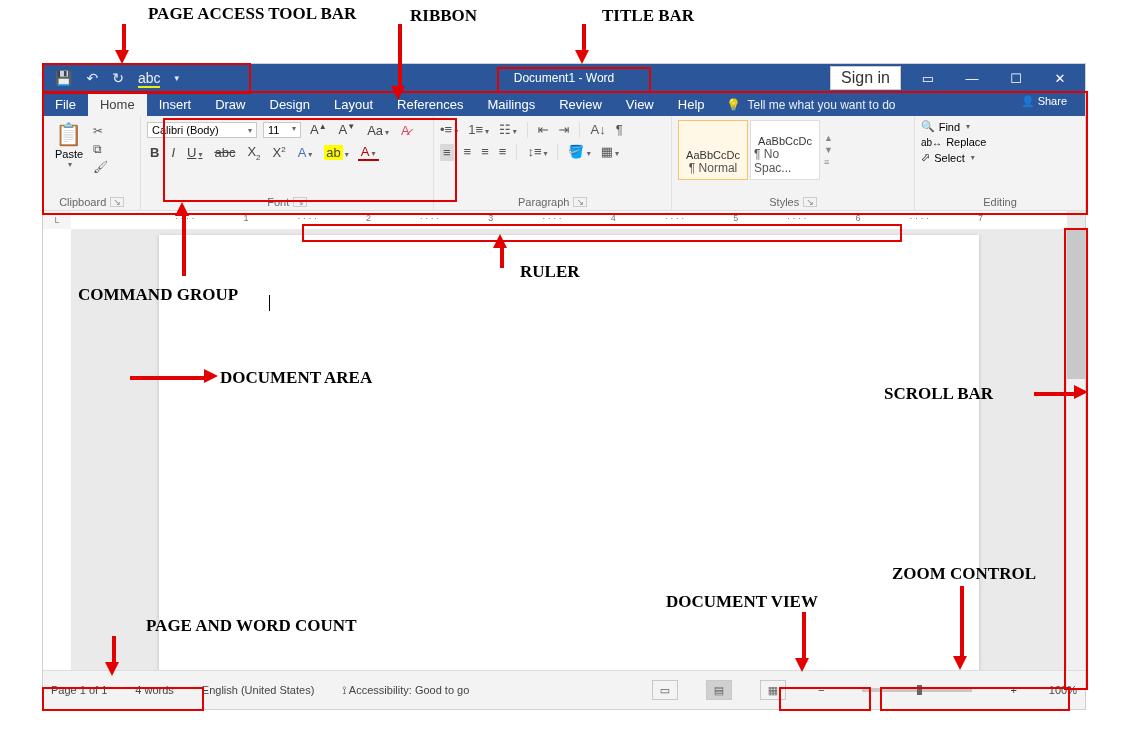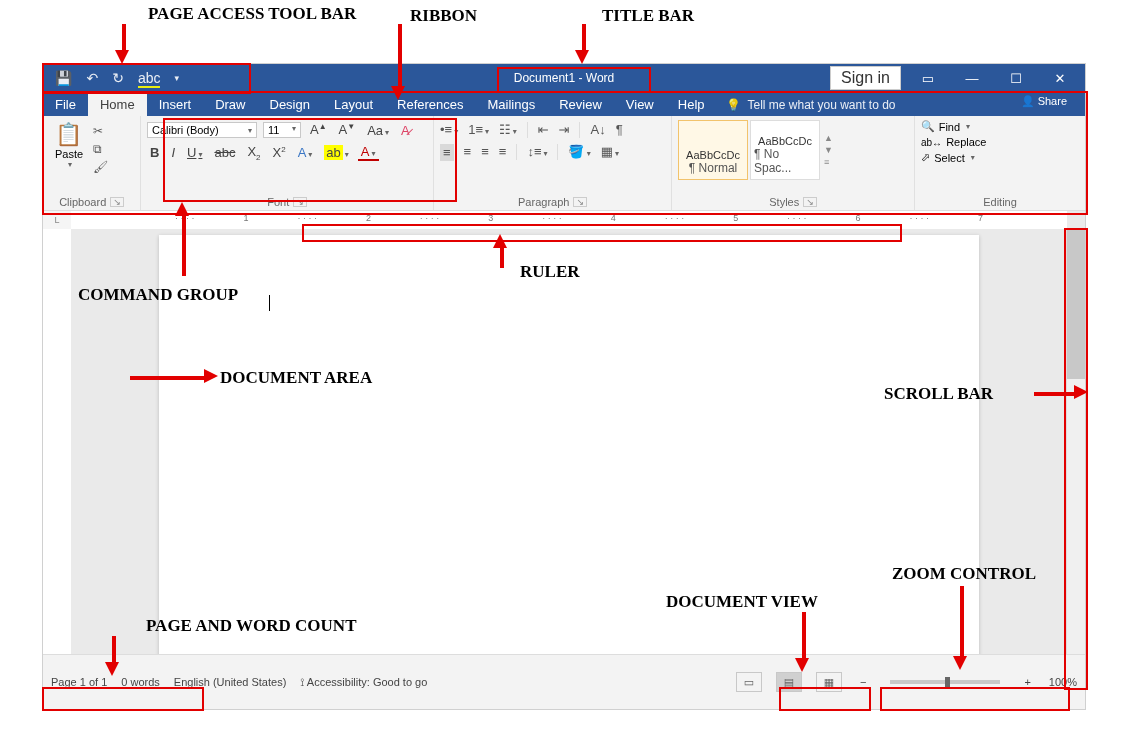--- a/index.html
+++ b/index.html
@@ -48,21 +48,21 @@
 .edit-row{display:flex;align-items:center;gap:4px}
 .doc-area{flex:1;display:flex;background:#eaeaea;position:relative}
 .ruler-corner{width:28px;height:18px;background:#f5f5f5;border-right:1px solid #ddd;border-bottom:1px solid #ddd;position:absolute;top:0;left:0;font-size:9px;color:#888;display:flex;align-items:center;justify-content:center}
 .h-ruler{position:absolute;top:0;left:28px;right:18px;height:18px;background:#fff;border-bottom:1px solid #ddd;font-size:9px;color:#777;overflow:hidden}
 .v-ruler{position:absolute;top:18px;left:0;width:28px;bottom:0;background:#fff;border-right:1px solid #ddd}
 .page-wrapper{position:absolute;top:18px;left:28px;right:18px;bottom:0;overflow:hidden;display:flex;justify-content:center;background:#eaeaea}
 .page{width:820px;background:#fff;margin-top:6px;box-shadow:0 1px 4px rgba(0,0,0,.2);height:900px;position:relative}
 .cursor{position:absolute;top:60px;left:110px;width:1px;height:16px;background:#000}
 .vscroll{position:absolute;top:18px;right:0;width:18px;bottom:0;background:#f0f0f0;border-left:1px solid #ddd}
 .vthumb{position:absolute;top:0;width:100%;height:150px;background:#c8c8c8}
-.status{height:22px;background:#f3f3f3;border-top:1px solid #ddd;display:flex;align-items:center;font-size:11px;color:#444;padding:16px 8px;gap:14px}
+.status{height:22px;background:#f3f3f3;border-top:1px solid #ddd;display:flex;align-items:center;font-size:11px;color:#444;padding:8px 8px;gap:28px}
 .status-spacer{flex:1}
 .view-btn{width:24px;height:18px;border:1px solid #c8c8c8;display:flex;align-items:center;justify-content:center;font-size:11px;color:#666}
 .view-btn.active{background:#d0d0d0}
 .zoom-slider{width:110px;height:4px;background:#c8c8c8;position:relative;margin:0 6px}
 .zoom-thumb{position:absolute;left:50%;top:-3px;width:5px;height:10px;background:#666}
 
 .ann{position:absolute;font-family:"Times New Roman",serif;font-weight:bold;font-size:17px;color:#000}
 .red-box{position:absolute;border:2px solid #e20000;pointer-events:none}
 .arrow-down{width:0;height:0;border-left:7px solid transparent;border-right:7px solid transparent;border-top:14px solid #e20000;position:absolute}
 .arrow-up{width:0;height:0;border-left:7px solid transparent;border-right:7px solid transparent;border-bottom:14px solid #e20000;position:absolute}
@@ -270,21 +270,21 @@
         <div class="cursor"></div>
       </div>
     </div>
     <div class="vscroll">
       <div class="vthumb"></div>
     </div>
   </div>
 
   <div class="status">
     <span>Page 1 of 1</span>
-    <span>0 words</span>
+    <span>4 words</span>
     <span>English (United States)</span>
     <span>⟟ <span>Accessibility: Good to go</span></span>
     <div class="status-spacer"></div>
     <div class="view-btn">▭</div>
     <div class="view-btn active">▤</div>
     <div class="view-btn">▦</div>
     <span style="padding:0 4px">−</span>
     <div class="zoom-slider">
         <div class="zoom-thumb"></div>
       </div>

